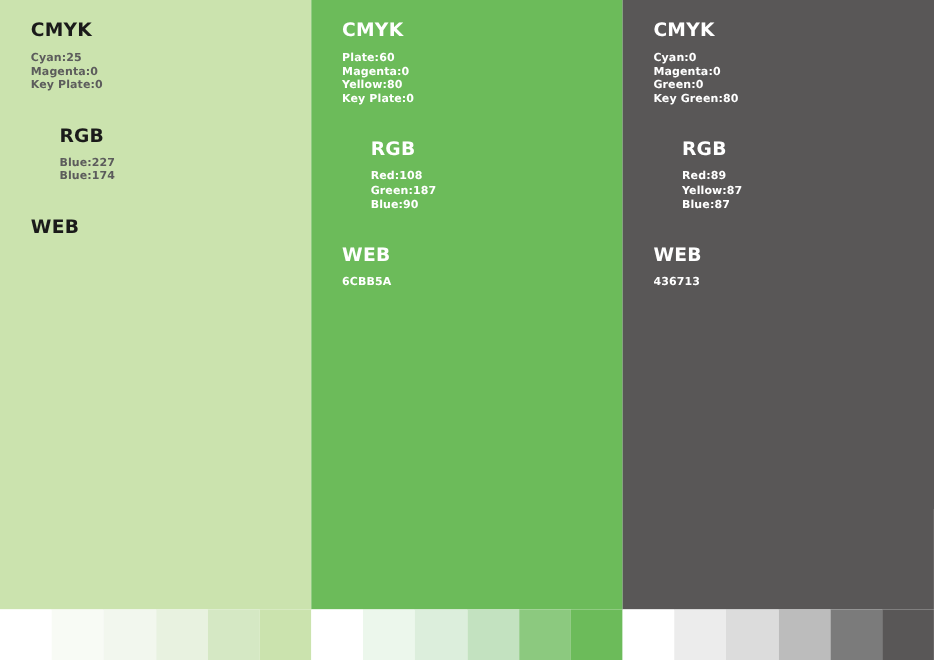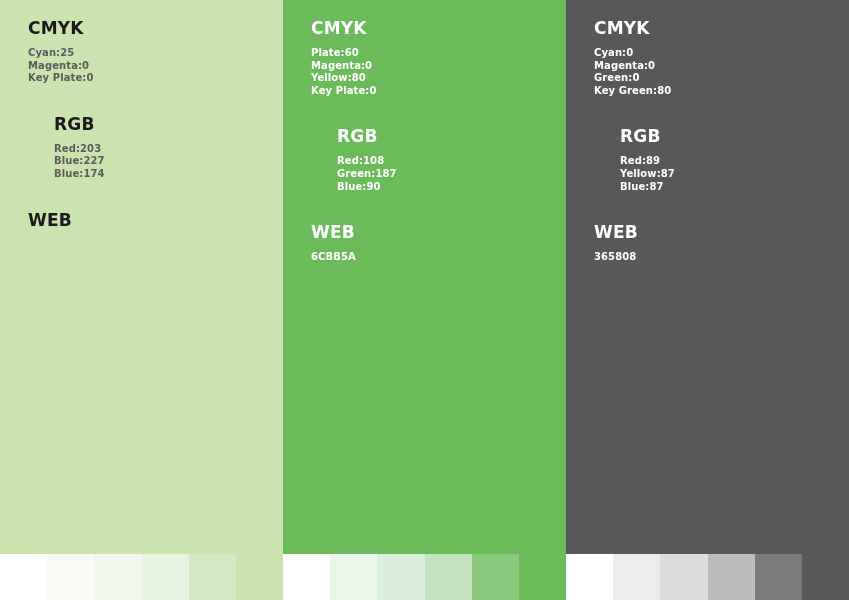--- a/index.html
+++ b/index.html
@@ -102,21 +102,20 @@
           <div class="group-title">CMYK</div>
           <div class="group-lines">
             <span class="line">Cyan:25</span>
             <span class="line">Magenta:0</span>
             <span class="line">Key Plate:0</span>
           </div>
         </div>
         <div class="group group-rgb">
           <div class="group-title">RGB</div>
           <div class="group-lines">
-            <span class="line">Red:203</span>
             <span class="line">Blue:227</span>
             <span class="line">Blue:174</span>
           </div>
         </div>
         <div class="group group-web">
           <div class="group-title">WEB</div>
         </div>
       </div>
       <div class="swatch-strip">
         <div class="swatch" style="background: rgb(255, 255, 255);"></div>
@@ -177,21 +176,21 @@
           <div class="group-title">RGB</div>
           <div class="group-lines">
             <span class="line">Red:89</span>
             <span class="line">Yellow:87</span>
             <span class="line">Blue:87</span>
           </div>
         </div>
         <div class="group group-web">
           <div class="group-title">WEB</div>
           <div class="group-lines">
-            <span class="line">365808</span>
+            <span class="line">436713</span>
           </div>
         </div>
       </div>
       <div class="swatch-strip">
         <div class="swatch" style="background: rgb(255, 255, 255);"></div>
         <div class="swatch" style="background: rgb(236, 236, 236);"></div>
         <div class="swatch" style="background: rgb(220, 220, 220);"></div>
         <div class="swatch" style="background: rgb(188, 188, 188);"></div>
         <div class="swatch" style="background: rgb(123, 123, 123);"></div>
         <div class="swatch" style="background: rgb(89, 87, 87);"></div>

